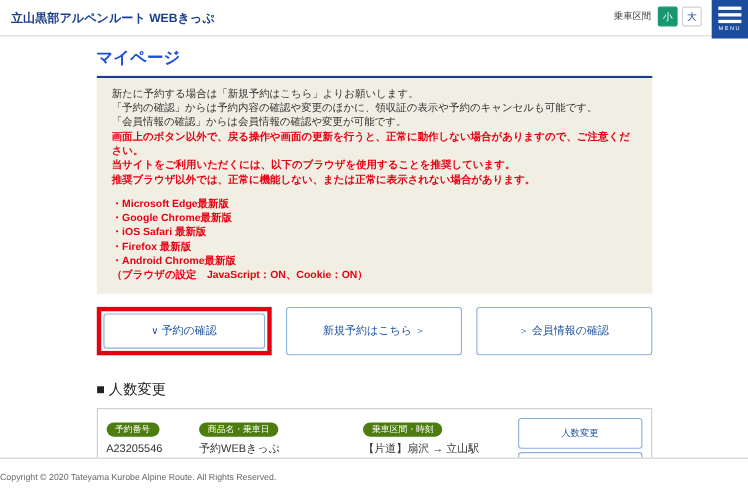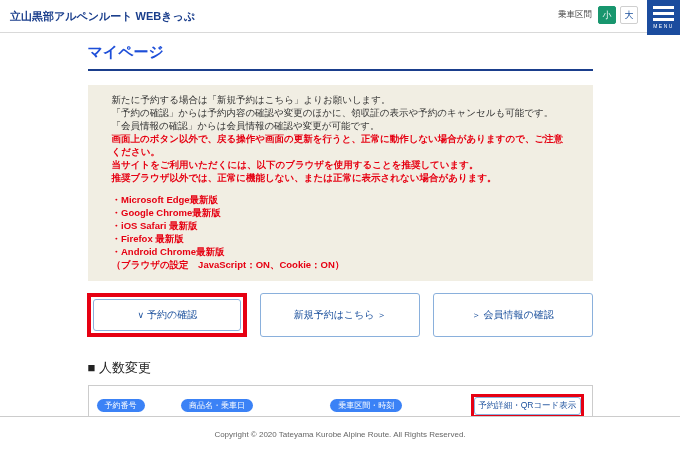--- a/index.html
+++ b/index.html
@@ -24,55 +24,55 @@
     position:absolute; right:0; top:0; width:33px; height:35px; background:#1b4c9e;
     display:flex; flex-direction:column; align-items:center; justify-content:center;
     gap:3px; cursor:pointer; z-index:5;
   }
   .menu-bar { width:21px; height:3px; background:#fff; }
   .menu-text { color:#fff; font-size:5px; letter-spacing:1.5px; line-height:5px; }
   
   .content { width:505px; margin:0 auto; }
   .page-title { margin-top:10px; font-size:15px; font-weight:bold; color:#1d4ed8;
                 padding-bottom:7px; border-bottom:2px solid #1a3e8c; }
-  .notice { background:#f1eee3; margin-top:14px; padding:8px 24px 10px;
+  .notice { background:#f1eee3; padding:8px 14px 10px;
             font-size:9.5px; line-height:13px; color:#333; }
   .notice .red { color:#e60012; font-weight:bold; }
   .notice .spacer { height:9px; }
   
-  .actions { display:flex; gap:13px; margin-top:12px; align-items:stretch;justify-content:flex-end; }
+  .actions { display:flex; gap:13px; margin-top:12px; align-items:stretch; }
   .action-cell { flex:1; display:flex; }
   .annotated { border:4px solid #e60012; padding:2px; flex:1; display:flex; }
   .action-btn {
     flex:1; background:#fff; border:1px solid #8ab0dc; color:#1a4f9c;
     font-size:10px; font-family:inherit; padding:8px 2px; border-radius:3px;
     cursor:pointer; white-space:nowrap;
   }
   .chev { font-size:9px; }
   
   .section-title { margin-top:22px; font-size:13px; color:#222; font-weight:normal; }
   .res-table { border:1px solid #ccc; margin-top:8px; padding:8px 8px 10px;
                display:flex; gap:6px; min-height:78px; }
   .res-col1 { width:92px; }
   .res-col2 { width:168px; }
   .res-col3 { width:158px; }
-  .badge { display:inline-block; background:#3b82f6; color:#fff; font-size:8px;
+  .badge { display:inline-block; background:#4d7c0f; color:#fff; font-size:8px;
            line-height:11px; padding:1px 8px; border-radius:8px; white-space:nowrap; }
   .res-num { font-size:10px; margin-top:5px; }
   .res-product { font-size:10px; margin-top:3px; }
   .res-date { font-size:15px; font-weight:bold; color:#111; margin-top:5px; margin-left:6px; }
   .res-route { font-size:10px; margin-top:3px; }
   .res-time { font-size:14px; font-weight:bold; color:#e8283c; margin-top:5px; }
   .res-actions { width:132px; margin-left:auto; display:flex; flex-direction:column; gap:3px; }
   .annotated-sm { border:3px solid #e60012; display:flex; }
   .res-btn { background:#fff; border:1px solid #8ab0dc; color:#1a4f9c; font-size:8.5px;
              font-family:inherit; padding:2px; border-radius:3px; cursor:pointer; flex:1; white-space:nowrap; }
   
   .footer { position:absolute; bottom:0; left:0; width:100%;
-            border-top:1px solid #ccc; text-align:center; padding:6px 0 8px; background:#fff; }
+            border-top:1px solid #ccc; padding:6px 0 8px; background:#fff; }
   .footer-text { font-size:8px; color:#666; }
 </style>
 </head>
 <body>
 
 <div class="header">
   <div class="site-title">立山黒部アルペンルート WEBきっぷ</div>
   <div class="header-right">
     <span class="fs-label">乗車区間</span>
     <button class="fs-btn fs-small">小</button>
@@ -139,23 +139,20 @@
       <span class="badge">商品名・乗車日</span>
       <div class="res-product">予約WEBきっぷ</div>
       <div class="res-date">2023/06/27 (火)</div>
     </div>
     <div class="res-col3">
       <span class="badge">乗車区間・時刻</span>
       <div class="res-route">【片道】扇沢 → 立山駅</div>
       <div class="res-time">扇沢 07 時 30 分</div>
     </div>
     <div class="res-actions">
-      <div class="annotated-sm">
-        <button class="res-btn">予約詳細・QRコード表示</button>
-      </div>
       <button class="res-btn">人数変更</button>
       <button class="res-btn">キャンセル</button>
 
     </div>
   </div>
 </div>
 
 <div class="footer">
   <span class="footer-text">Copyright © 2020 Tateyama Kurobe Alpine Route. All Rights Reserved.</span>
 </div>

